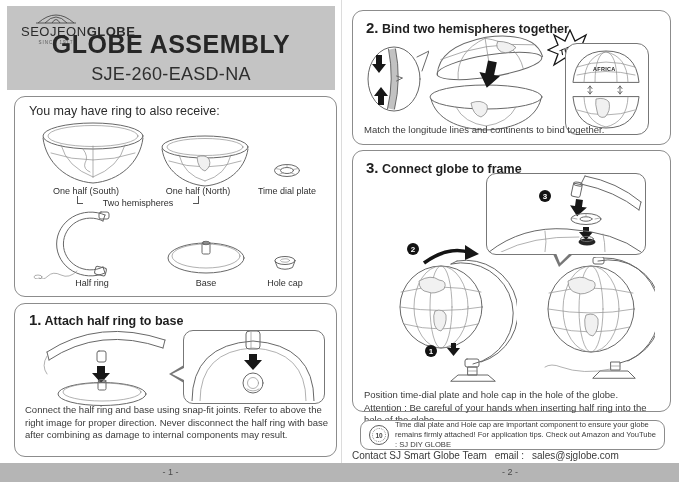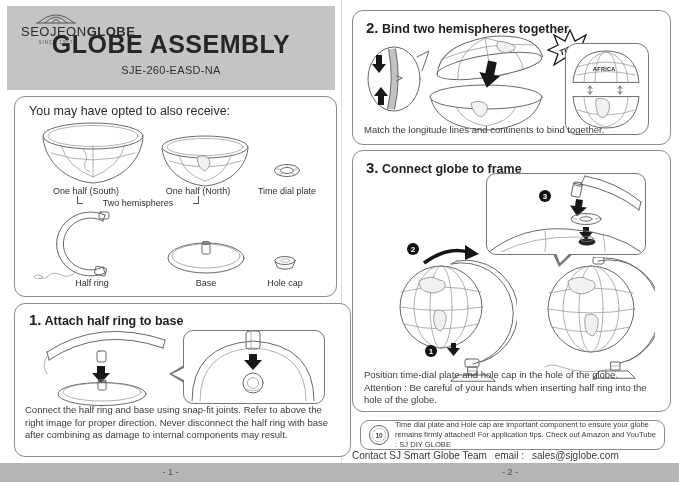--- a/index.html
+++ b/index.html
@@ -13,21 +13,21 @@
   .arr{fill:#171717;stroke:none}
   
   .header-band{position:absolute;left:7px;top:6px;width:328px;height:84px;background:#c4c4c4;}
   .logo{position:absolute;left:14px;top:5px;width:70px;text-align:center;}
   .logo-text{font-size:13px;letter-spacing:.5px;color:#2b2b2b;}
   .logo-text b{letter-spacing:.5px;}
   .logo-since{font-size:4.5px;color:#555;letter-spacing:1px;margin-top:1px;}
   .title{position:absolute;left:0;top:24px;width:100%;text-align:center;
          font-size:25px;font-weight:bold;letter-spacing:.5px;color:#262626;}
   .subtitle{position:absolute;left:0;top:58px;width:100%;text-align:center;
-         font-size:11px;color:#2f2f2f;letter-spacing:.3px;}
+         font-size:18px;color:#2f2f2f;letter-spacing:.3px;}
   
   .box{position:absolute;border:1.2px solid #8c8c8c;border-radius:11px;background:#fff;}
   .box-heading{position:absolute;font-size:12.5px;color:#2b2b2b;}
   .step-head{position:absolute;font-size:12.5px;font-weight:bold;color:#1f1f1f;}
   .step-head .num{font-size:15px;}
   .lbl{position:absolute;font-size:9px;color:#2f2f2f;text-align:center;width:110px;}
   .body-text{position:absolute;font-size:9.5px;line-height:1.34;color:#3a3a3a;}
   
   .bracket{position:absolute;display:flex;align-items:center;height:12px;}
   .tick{width:1px;height:8px;background:#555;transform:translateY(-3px);}
@@ -77,21 +77,21 @@
         <path d="M3,12 h40" fill="none" stroke="#3a3a3a" stroke-width=".8"></path>
       </svg>
       <div class="logo-text"><span>SEOJEON</span><b>GLOBE</b></div>
       <div class="logo-since">SINCE 1917</div>
     </div>
     <div class="title">GLOBE ASSEMBLY</div>
     <div class="subtitle">SJE-260-EASD-NA</div>
   </div>
 
   <div class="box" style="left:14px;top:96px;width:321px;height:199px;">
-    <div class="box-heading" style="left:14px;top:7px;">You may have opted to also receive:</div>
+    <div class="box-heading" style="left:14px;top:7px;">You may have ring to also receive:</div>
 
     <svg class="abs" style="left:24px;top:24px;" width="108" height="64" viewBox="0 0 108 64">
       <ellipse cx="54" cy="15" rx="50" ry="13" class="ln"></ellipse>
       <ellipse cx="54" cy="15" rx="45" ry="10.5" class="thin"></ellipse>
       <path d="M4,17 C7,42 28,60 54,62 C80,60 101,42 104,17" class="ln"></path>
       <path d="M22,24 Q28,46 54,56" class="thin"></path>
       <path d="M86,24 Q80,46 54,56" class="thin"></path>
       <path d="M54,25 L54,56" class="thin"></path>
       <path d="M12,32 Q54,46 96,32" class="thin"></path>
       <path d="M44,28 q6,8 2,14 q-2,6 5,9" class="thin"></path>
@@ -146,21 +146,21 @@
       <ellipse cx="14" cy="5.5" rx="10" ry="4" class="ln" fill="#fff"></ellipse>
       <ellipse cx="14" cy="5.5" rx="4.5" ry="1.7" class="thin"></ellipse>
       <path d="M4,6 L6.5,12.5 Q14,16 21.5,12.5 L24,6" class="ln"></path>
     </svg>
 
     <div class="lbl" style="left:22px;top:181px;">Half ring</div>
     <div class="lbl" style="left:136px;top:181px;">Base</div>
     <div class="lbl" style="left:215px;top:181px;">Hole cap</div>
   </div>
 
-  <div class="box" style="left:14px;top:303px;width:321px;height:152px;padding-left:14px;">
+  <div class="box" style="left:14px;top:303px;width:321px;height:152px;">
     <div class="step-head" style="left:14px;top:7px;">
       <span class="num">1.</span>
       <span>Attach half ring to base</span>
     </div>
 
     <svg class="abs" style="left:24px;top:24px;" width="132" height="78" viewBox="0 0 132 78">
       <path d="M8,24 Q60,-10 126,12" class="ln"></path>
       <path d="M10,32 Q61,-2 124,20" class="ln"></path>
       <path d="M8,24 L10,32 M126,12 L124,20" class="ln"></path>
       <path d="M8,28 q-6,10 0,18" class="thin"></path>
@@ -325,21 +325,21 @@
       <path d="M5,52 Q48,60 91,52" class="thin"></path>
       <path d="M9,70 Q48,80 87,70" class="thin"></path>
       <path d="M25,24 q13,-7 21,-1 q9,1 5,9 q-10,7 -17,4 q-9,-2 -9,-12" class="cont"></path>
       <path d="M43,58 q9,-3 12,4 q1,11 -5,17 q-7,-1 -8,-10 q-1,-7 1,-11" class="cont"></path>
       <rect x="68" y="105" width="9" height="8" class="ln" fill="#fff"></rect>
       <path d="M68,109 h9" class="thin"></path>
       <path d="M50,121 l7,-7 h28 l7,7 z" class="ln" fill="#fff"></path>
       <path d="M68,112 Q40,118 18,110 Q8,106 2,110" class="thin"></path>
     </svg>
 
-    <div class="body-text" style="left:11px;top:218px;width:300px;">
+    <div class="body-text" style="left:11px;top:238px;width:300px;">
       <div>Position time-dial plate and hole cap in the hole of the globe.</div>
       <div>Attention : Be careful of your hands when inserting half ring into the hole of the globe.</div>
     </div>
   </div>
 
   <div class="note-box">
     <div class="badge">
       <div class="badge-inner">10</div>
     </div>
     <div class="note-text">Time dial plate and Hole cap are important component to ensure your globe remains firmly attached!  For application tips. Check out Amazon and YouTube : SJ DIY GLOBE</div>

